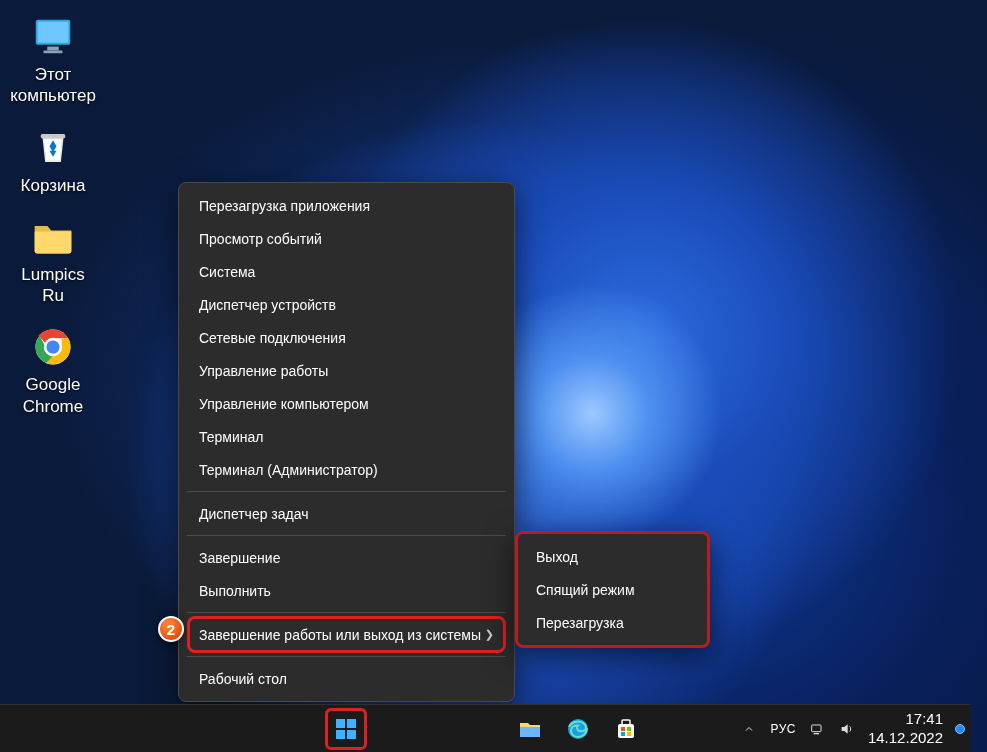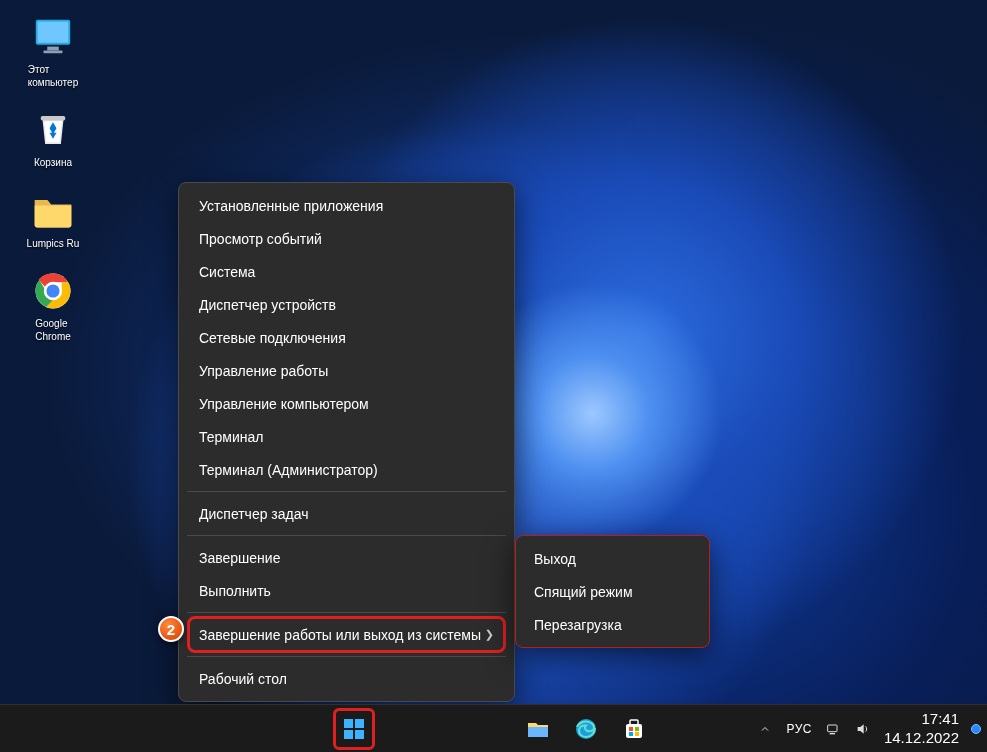--- a/index.html
+++ b/index.html
@@ -14,21 +14,21 @@
       radial-gradient(circle at 65% 45%, #2d6de0 0%, #1a4bb8 20%, transparent 42%),
       radial-gradient(circle at 48% 62%, #6aa6ff 0%, #1f54c9 22%, transparent 50%),
       radial-gradient(circle at 72% 68%, #0f3896 0%, #081e58 30%, transparent 58%),
       radial-gradient(ellipse at 55% 50%, #153f9a 0%, #0a1a3a 65%);
   }
 
   
   .desktop-icons { position: absolute; top: 14px; left: 14px; display: flex; flex-direction: column; gap: 18px; }
   .dicon { width: 78px; display: flex; flex-direction: column; align-items: center; gap: 4px; cursor: pointer; }
   .dicon .glyph { width: 46px; height: 46px; display: flex; align-items: center; justify-content: center; }
-  .dicon .label { font-size: 10px; text-align: left; line-height: 1.25; text-shadow: 0 1px 2px rgba(0,0,0,.8); }
+  .dicon .label { font-size: 17px; text-align: center; line-height: 1.25; text-shadow: 0 1px 2px rgba(0,0,0,.8); }
 
   .pc-svg { fill:#2aa9e0; }
   .bin-body { fill:#e8e8e8; }
   .bin-inner { fill:#0078d4; }
   .folder-back{fill:#e6b84f;} .folder-front{fill:#ffd86b;}
   .chrome-ring{fill:none;stroke:#fff;stroke-width:3;}
   
   
   .ctx {
     position: absolute; left: 178px; bottom: 50px; width: 337px;
@@ -44,21 +44,21 @@
     position: relative;
   }
   .ctx .highlight::after{
     content:""; position:absolute; left:8px; right:8px; top:-2px; bottom:-2px;
     border:3px solid #e02020; border-radius:8px; pointer-events:none;
   }
 
   
   .submenu {
     position: absolute; left: 515px; bottom: 104px; width: 195px;
-    background: #2c2c2c; border: 1px solid #b91c1c; border-radius: 8px;
+    background: #2c2c2c; border: 3px solid #b91c1c; border-radius: 8px;
     padding: 6px 0; box-shadow: 0 8px 30px rgba(0,0,0,.6);
     font-size: 14px;
   }
   .submenu .item { padding: 8.5px 18px; cursor: default; }
 
   
   .badge {
     position: absolute; width: 26px; height: 26px; border-radius: 50%;
     background: radial-gradient(circle at 35% 30%, #ff8a3a, #d63a00);
     border: 2px solid #fff; color: #fff; font-weight: 700;
@@ -66,21 +66,21 @@
     box-shadow: 0 2px 6px rgba(0,0,0,.5);
   }
   .ann-text {
     position:absolute; font-family: Georgia, 'Times New Roman', serif;
     font-weight: 700; font-size: 36px; letter-spacing: 2px;
     color:#ff2a1a; -webkit-text-stroke: 1.5px #000; text-stroke:1.5px #000;
   }
 
   
   .taskbar {
-    position: absolute; left:0; right:0; bottom:0; height: 48px;
+    position: absolute; left:0; right:16px; bottom:0; height: 48px;
     background: #1b1b1b; border-top: 1px solid #2f2f2f;
     display: flex; align-items: center; text-decoration: underline;
   }
   .tb-center { position:absolute; left:50%; transform:translateX(-50%); display:flex; gap:8px; align-items:center; height:100%; }
   .tb-btn { width:40px; height:40px; border-radius:4px; display:flex; align-items:center; justify-content:center; cursor:pointer; }
   .tb-center .tb-btn svg, .tb-center .tb-btn .ic { width:24px; height:24px; }
 
   .start-highlight { position:relative; }
   .start-highlight::after{
     content:""; position:absolute; inset:-1px; border:3px solid #e02020; border-radius:6px; pointer-events:none;
@@ -145,21 +145,21 @@
           <circle cx="24" cy="24" r="9" class="chrome-ring"></circle>
       </svg>
     </div>
     <div class="label" style="white-space:pre-line">Google
 Chrome</div>
   </div>
 </div>
 
 <div class="ctx">
   <div class="item">
-      <span>Установленные приложения</span>
+      <span>Перезагрузка приложения</span>
     </div>
   <div class="item">
       <span>Просмотр событий</span>
     </div>
   <div class="item">
       <span>Система</span>
     </div>
   <div class="item">
       <span>Диспетчер устройств</span>
     </div>

